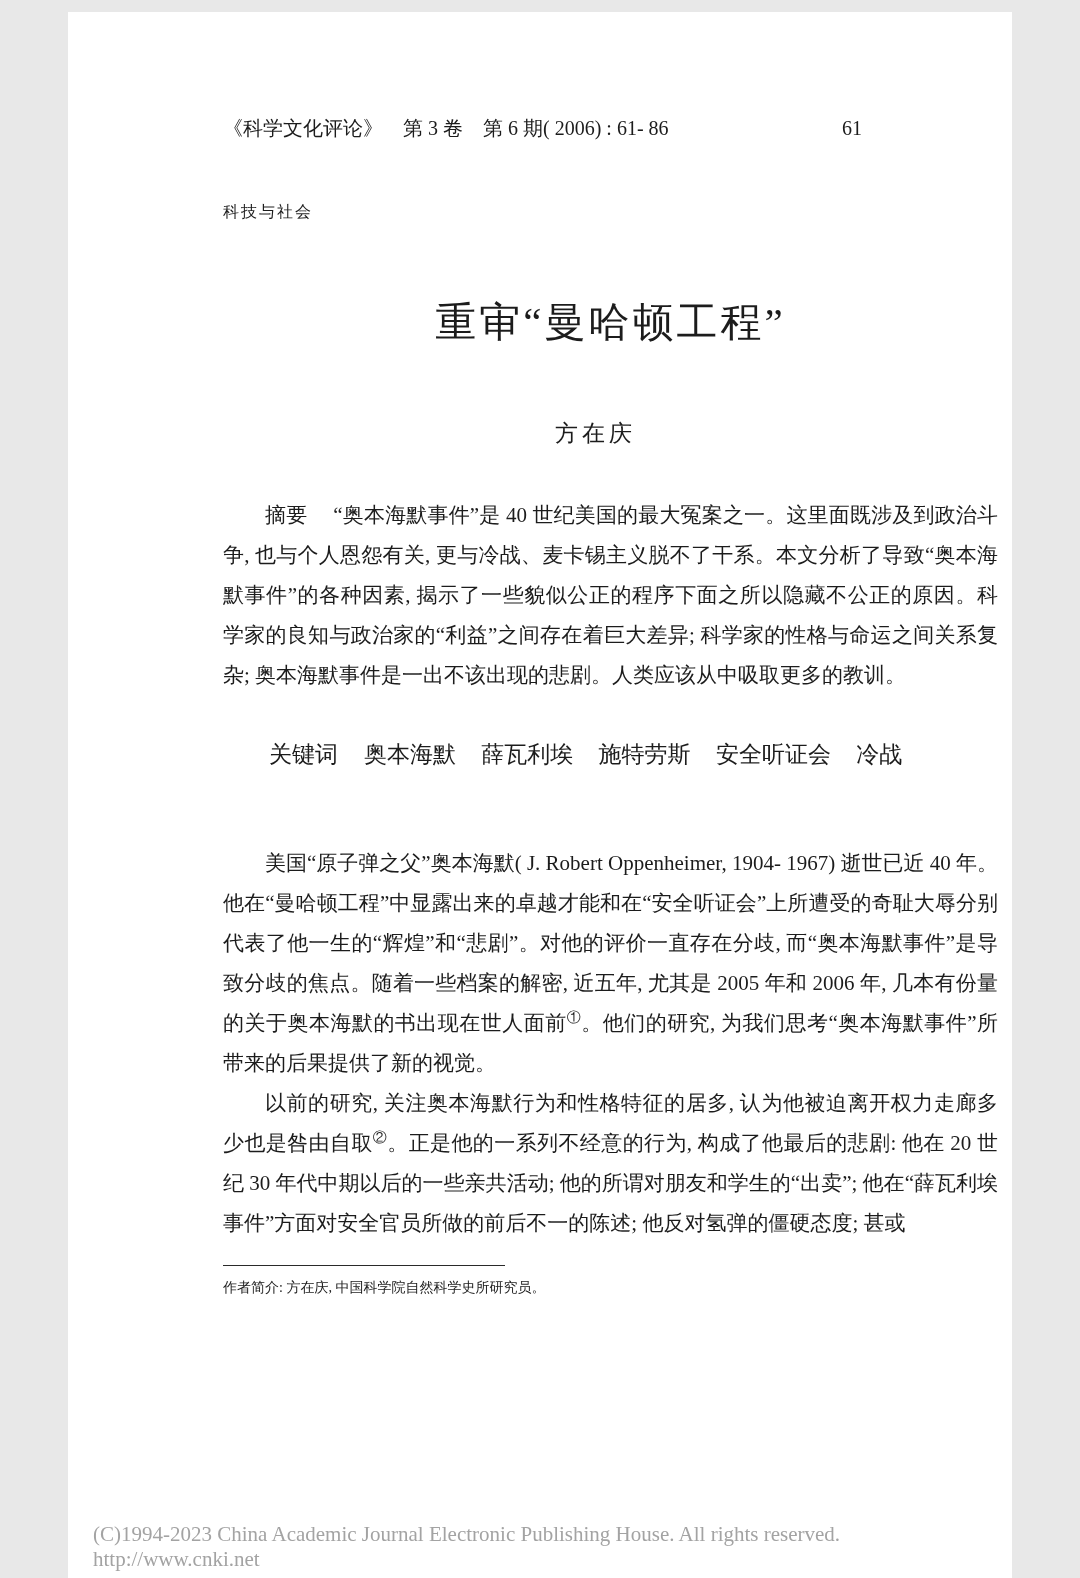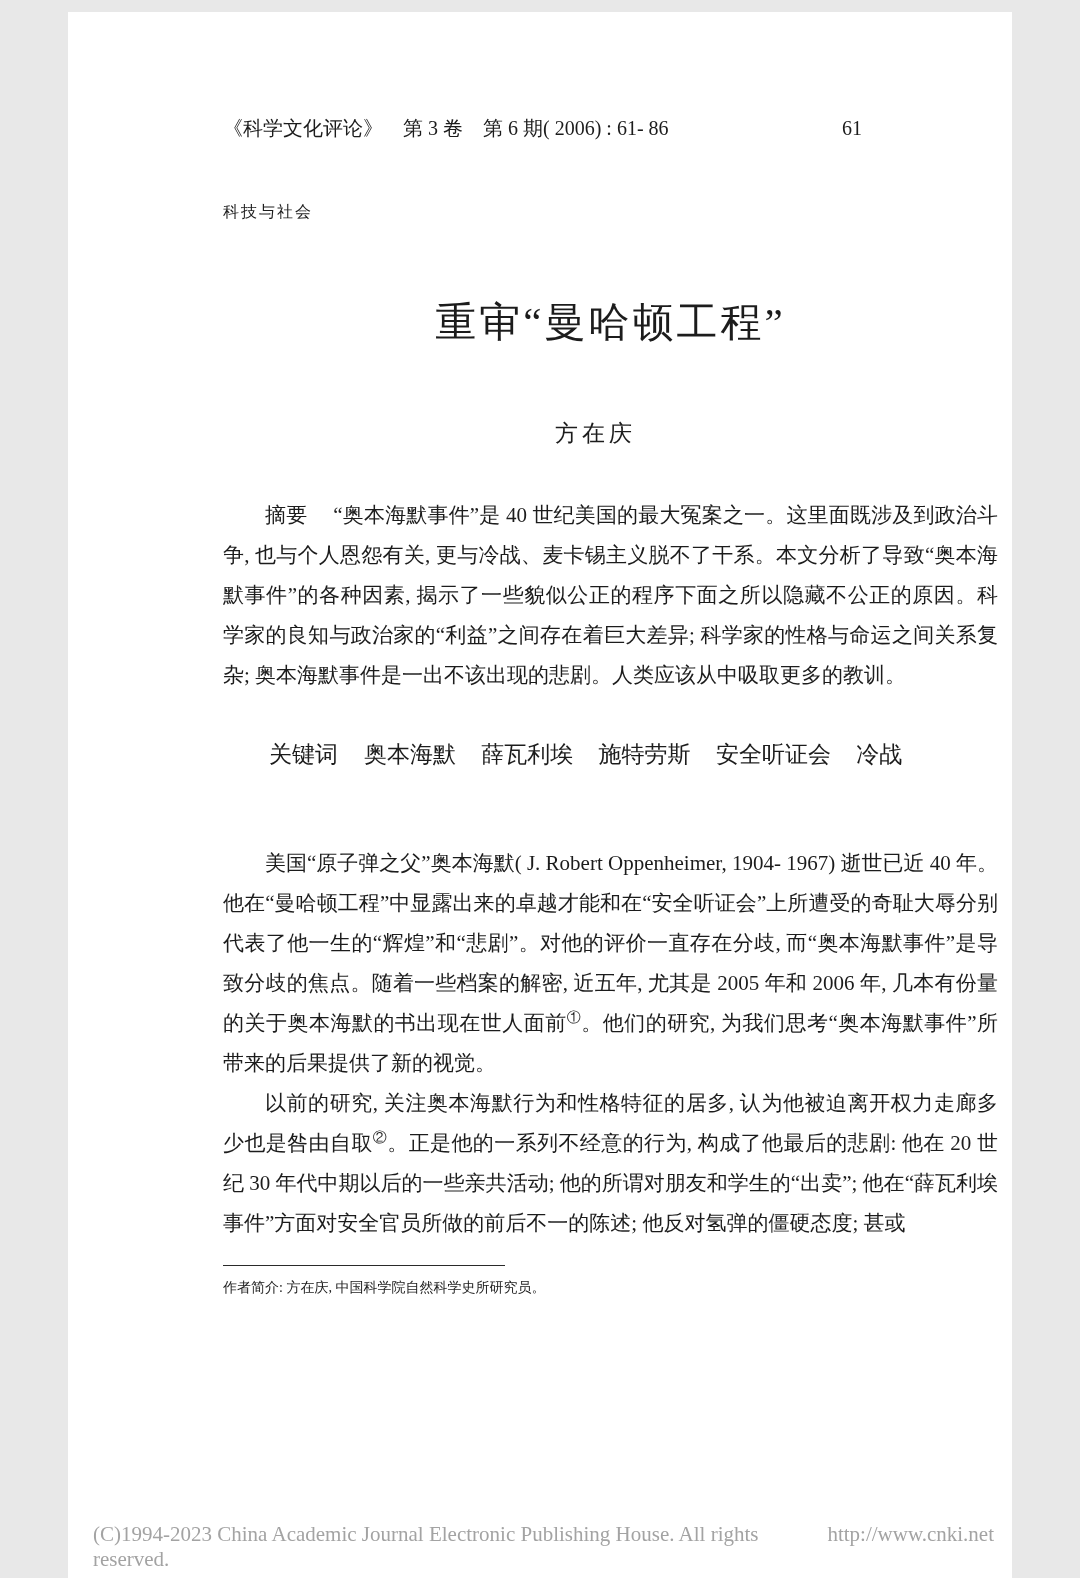--- a/index.html
+++ b/index.html
@@ -88,20 +88,21 @@
   }
   .footnotes .note-marker { margin-right: 4px; }
   .page-footer {
     position: absolute;
     top: 1510px; left: 25px; right: 18px;
     display: flex;
     justify-content: space-between;
     align-items: baseline;
     font-size: 21px;
     color: #a3a3a3;
+    flex-direction: column;
   }
 </style>
 </head>
 <body>
 
 <div class="page">
 
   <div class="header-row">
     <span>《科学文化评论》　第 3 卷　第 6 期( 2006) : 61- 86</span>
     <span>61</span>

